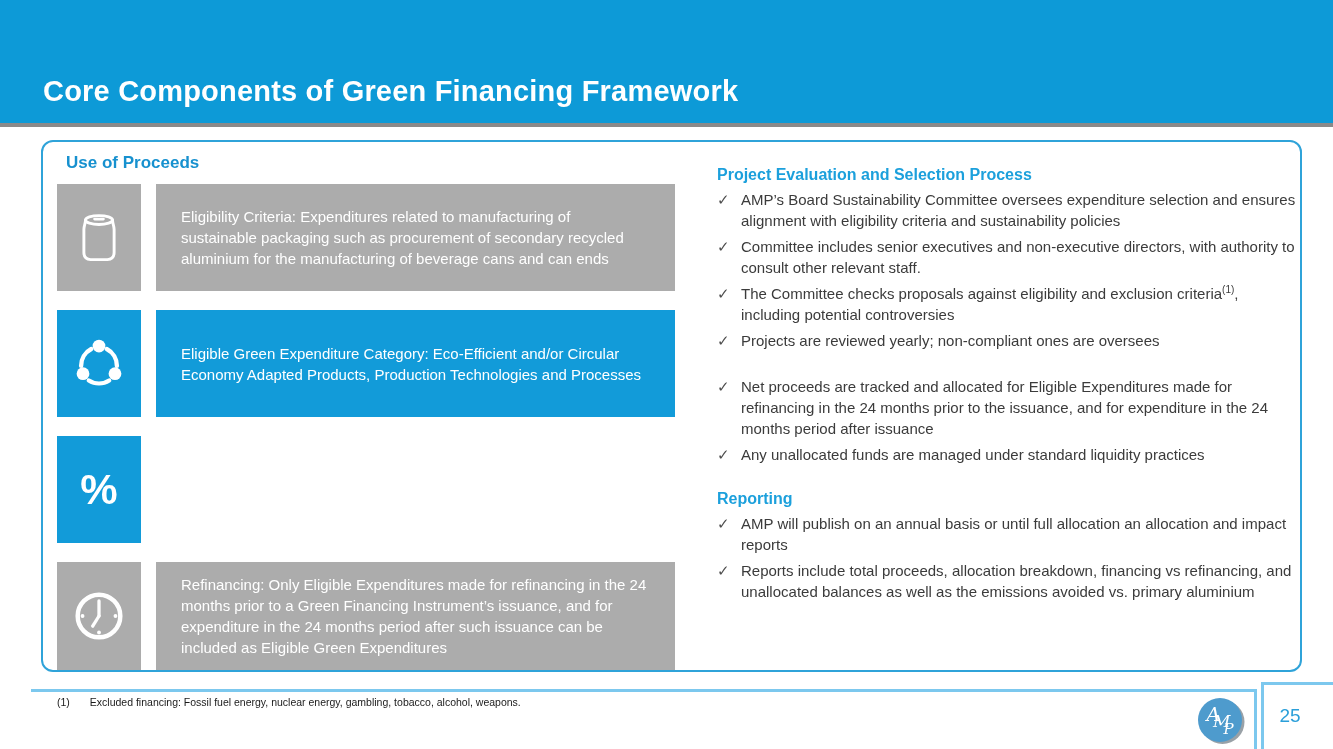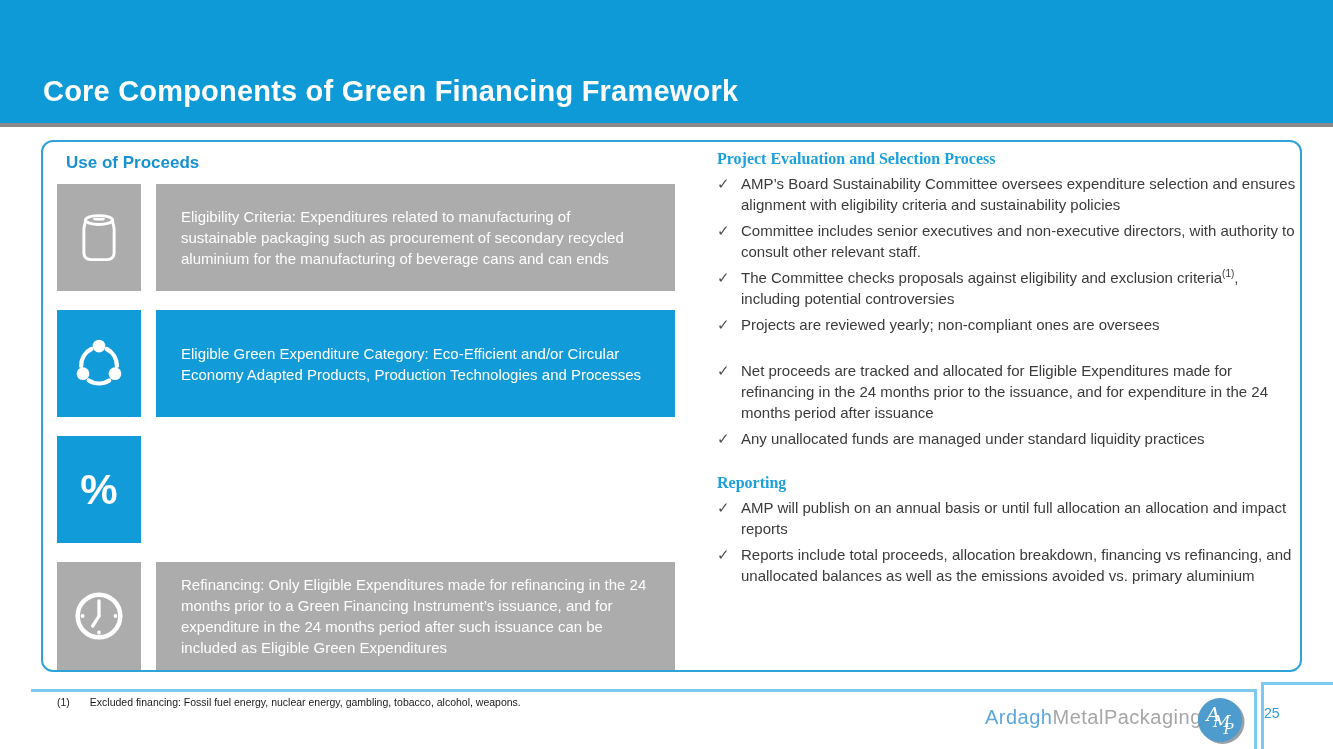--- a/index.html
+++ b/index.html
@@ -30,21 +30,21 @@
   }
   .blue { background:#129bd9; }
   .gray { background:#acacac; }
   .icon-box svg { width:62px; height:62px; }
   .pct { color:#ffffff; font-size:42px; font-weight:bold; }
 
   
   .right-col { position:absolute; left:674px; top:8px; width:582px; }
   .right-col section { margin-bottom:25px; }
   .right-col section:last-child { margin-bottom:0; }
-  .right-col h3 { color:#1ca0dc; font-size:16px; font-weight:bold; margin:0 0 5px 0;font-family:Liberation Serif, serif; }
+  .right-col h3 { color:#1ca0dc; font-size:16px; font-weight:bold; margin:16px 0 5px 0; }
   .bullet { display:flex; margin-bottom:5px; }
   .check { flex:0 0 24px; color:#4f4f4f; font-size:15px; line-height:21px; }
   .btext { flex:1; color:#3b3b3b; font-size:15px; line-height:21px; }
   .btext sup { font-size:10px; line-height:0; }
 
   
   .footer-rule   { position:absolute; left:31px;  top:689px; width:1223px; height:3px; background:#7cc8ee; }
   .pagecell-rule { position:absolute; left:1261px; top:682px; width:72px;  height:3px; background:#7cc8ee; }
   .vline-a { position:absolute; left:1254px; top:689px; width:3px; height:60px; background:#7cc8ee; }
   .vline-b { position:absolute; left:1261px; top:682px; width:3px; height:67px; background:#7cc8ee; }
@@ -56,21 +56,21 @@
   .logo-rest   { color:#a6a6a6; }
   .emblem {
     position:absolute; left:1198px; top:698px; width:44px; height:44px; border-radius:50%;
     background:#4e9bcd; box-shadow:2.5px 2px 0 0 #99a1a7;
     display:flex; align-items:center; justify-content:center;
     font-family:"DejaVu Serif", serif; font-style:italic; color:#ffffff;
   }
   .emblem .m-a { font-size:19px; position:relative; top:-6px; margin-right:-7px; }
   .emblem .m-m { font-size:17px; position:relative; top:1px; }
   .emblem .m-p { font-size:15px; position:relative; top:9px; margin-left:-7px; }
-  .page-num { position:absolute; left:1264px; top:705px; width:52px; text-align:left; color:#2b9fd9; font-size:14px; }
+  .page-num { position:absolute; left:1264px; top:705px; width:52px; text-align:center; color:#2b9fd9; font-size:19px; }
 </style>
 </head>
 <body>
 
 <div class="slide">
 
   <div class="header">
     <div class="title">Core Components of Green Financing Framework</div>
   </div>
   <div class="header-rule"></div>
@@ -187,23 +187,20 @@
   <div class="pagecell-rule"></div>
   <div class="vline-a"></div>
   <div class="vline-b"></div>
 
   <div class="footnote">
     <span>(1)</span>
     <span>Excluded financing: Fossil fuel energy, nuclear energy, gambling, tobacco, alcohol, weapons.</span>
   </div>
   <div class="source">Source: Company Information.</div>
 
-  <div class="logo-text">
-    <span class="logo-ardagh">Ardagh</span><span class="logo-rest">MetalPackaging</span>
-  </div>
   <div class="emblem">
     <span class="m-a">A</span>
     <span class="m-m">M</span>
     <span class="m-p">P</span>
   </div>
   <div class="page-num">25</div>
 
 </div>
 
 </body></html>

